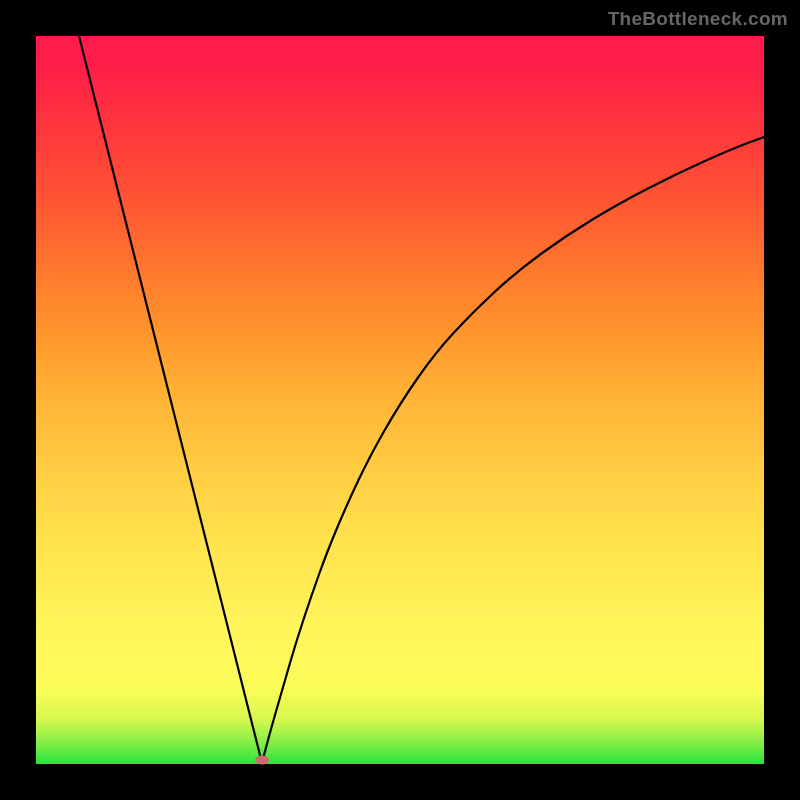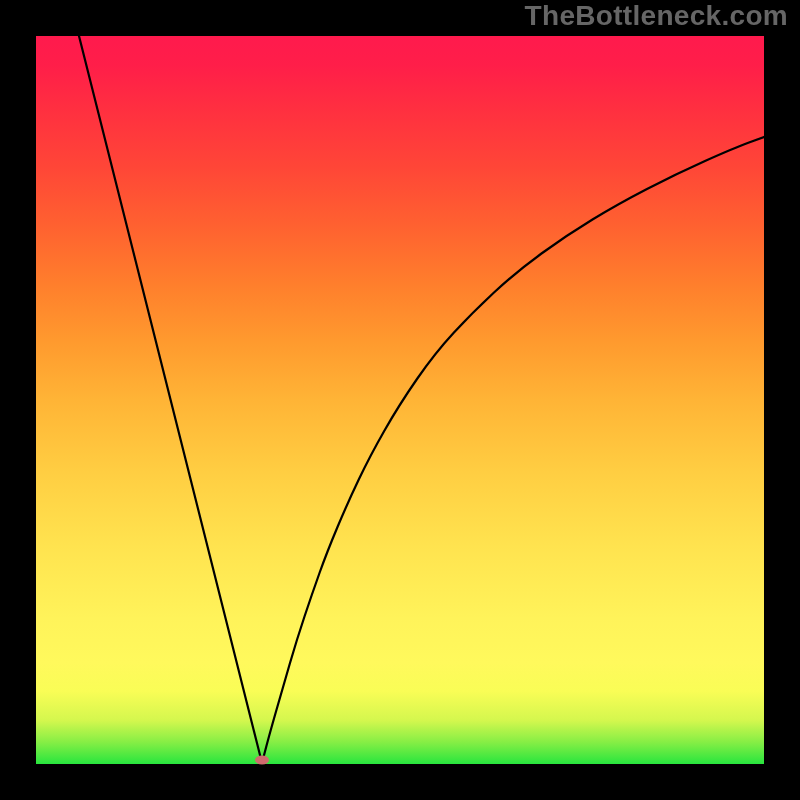--- a/index.html
+++ b/index.html
@@ -12,24 +12,24 @@
     overflow: hidden;
   }
   .stage {
     position: relative;
     width: 800px;
     height: 800px;
     background: #000;
   }
   .watermark {
     position: absolute;
-    top: 0;
+    top: 8px;
     right: 12px;
     color: #666;
-    font-size: 28px;
+    font-size: 19px;
     font-weight: 600;
     letter-spacing: 0.3px;
     z-index: 5;
     user-select: none;
   }
   .plot-frame {
     position: absolute;
     left: 36px;
     top: 36px;
     width: 728px;

